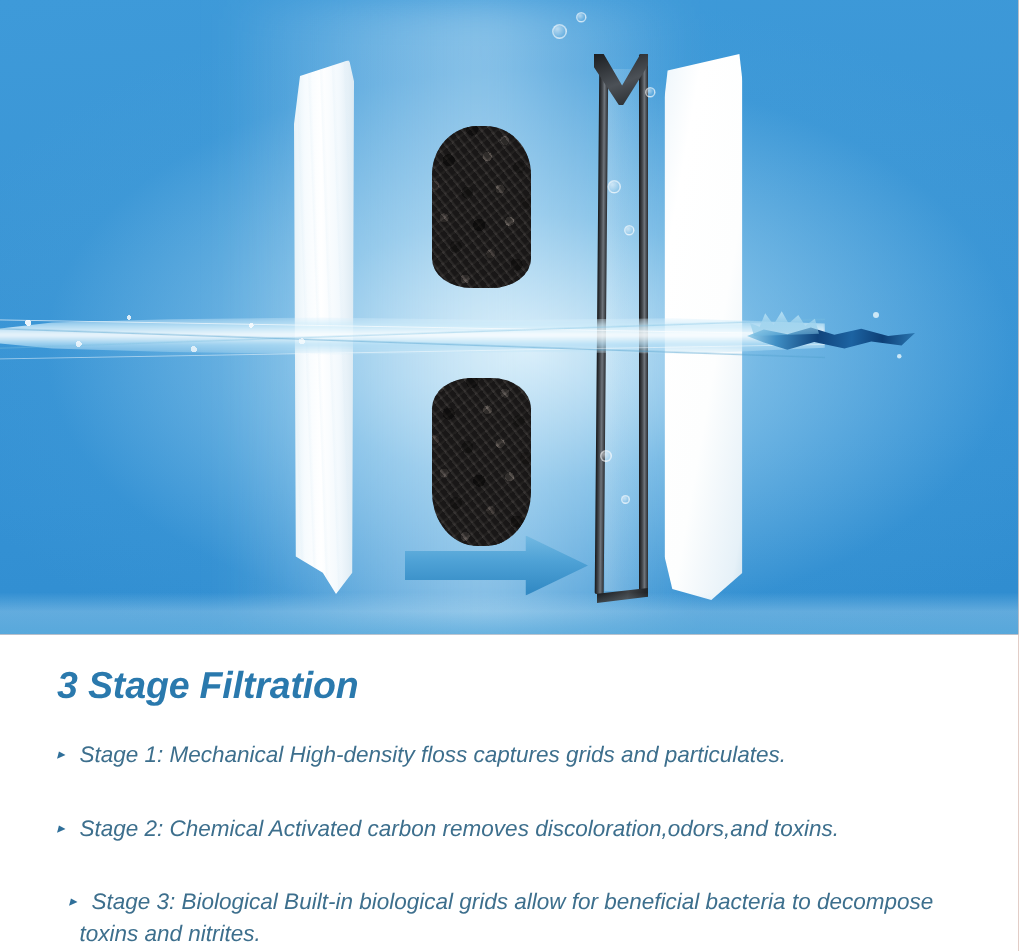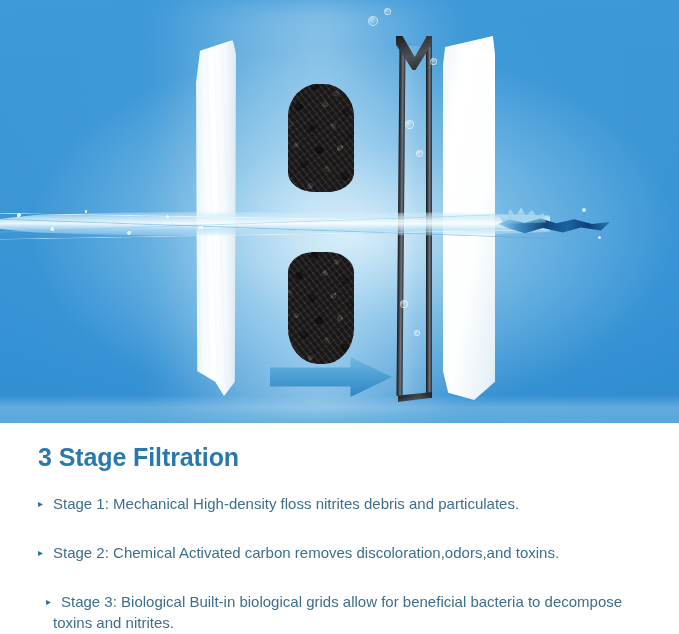--- a/index.html
+++ b/index.html
@@ -10,20 +10,21 @@
   }
   body {
     font-family: "Liberation Sans", sans-serif;
   }
   #page {
     position: relative;
     width: 679px;
     height: 634px;
     overflow: hidden;
     background: #c2410c;
+    font-style: italic;
   }
 
   
   .photo {
     position: absolute;
     left: 0;
     top: 0;
     width: 679px;
     height: 423px;
     overflow: hidden;
@@ -416,21 +417,21 @@
 
     <div class="waterline"></div>
   </div>
 
   <div class="content">
     <h1 class="title">3 Stage Filtration</h1>
 
     <ul class="stages">
       <li class="stage-item s1">
         <span class="stage-bullet">▸</span>
-        <span class="stage-text">Stage 1: Mechanical High-density floss nitrites debris and particulates.</span>
+        <span class="stage-text">Stage 1: Mechanical High-density floss captures grids and particulates.</span>
       </li>
       <li class="stage-item s2">
         <span class="stage-bullet">▸</span>
         <span class="stage-text">Stage 2: Chemical Activated carbon removes discoloration,odors,and toxins.</span>
       </li>
       <li class="stage-item s3">
         <span class="stage-bullet">▸</span>
         <span class="stage-text">Stage 3: Biological Built-in biological grids allow for beneficial bacteria to decompose toxins and nitrites.</span>
       </li>
     </ul>

